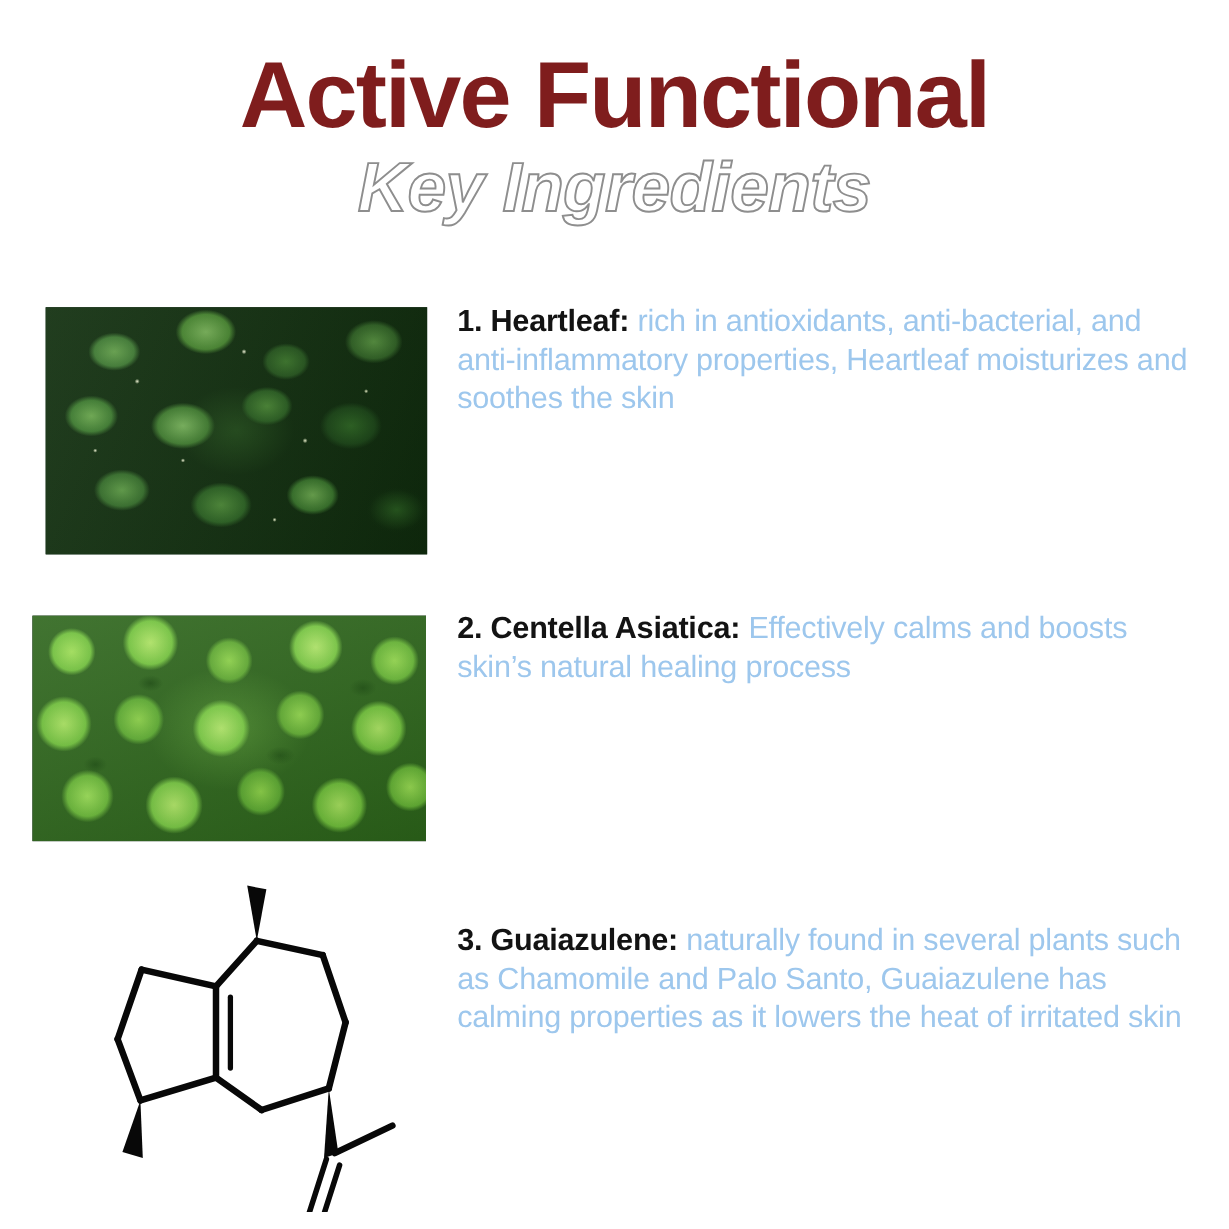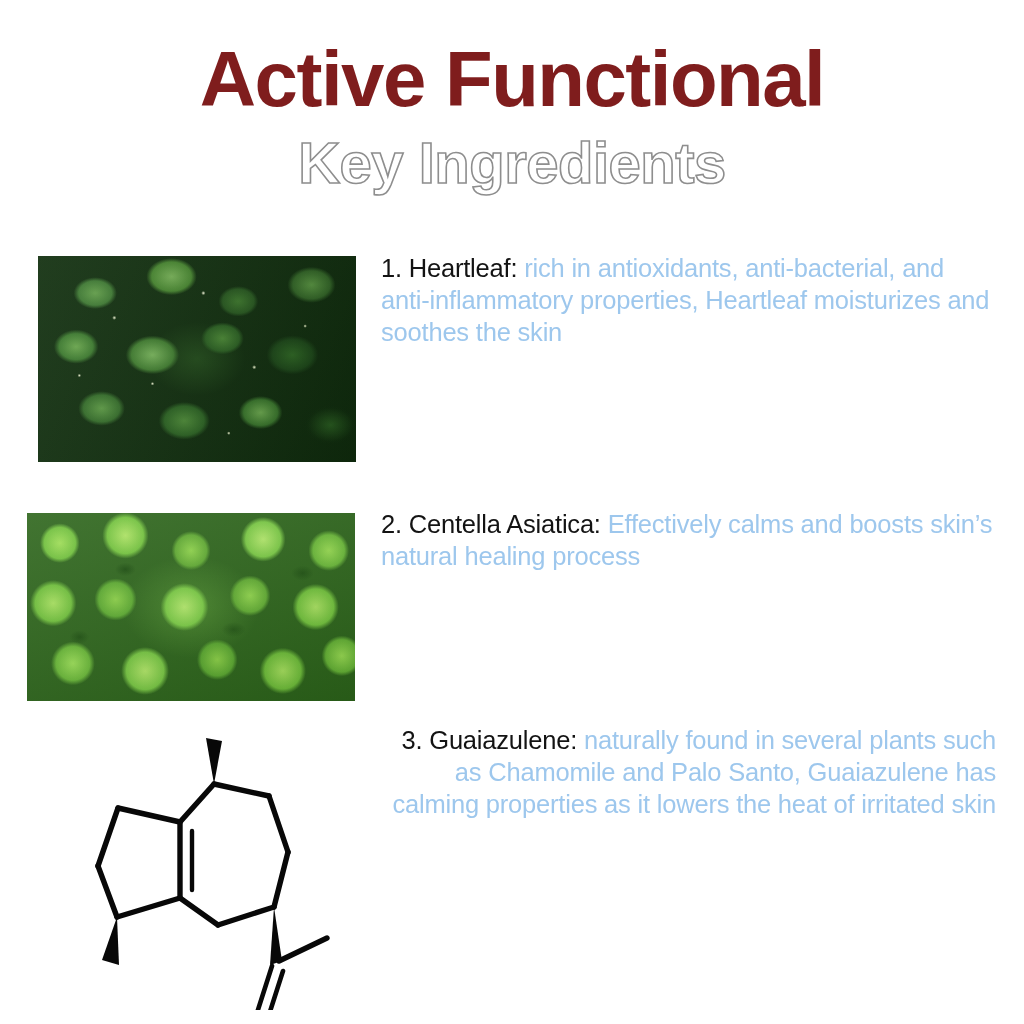--- a/index.html
+++ b/index.html
@@ -36,25 +36,26 @@
     letter-spacing: -1.5px;
     line-height: 82px;
     color: #7f1d1d;
     white-space: nowrap;
   }
   .title-sub {
     font-size: 58px;
     font-weight: 700;
     letter-spacing: -0.5px;
     line-height: 62px;
-    margin-top: 12px;
+    margin-top: 6px;
     color: transparent;
     -webkit-text-stroke: 1.6px #8e8e8e;
     text-shadow: none;
     white-space: nowrap;
+    font-style: italic;
   }
 
   
   .row {
     position: absolute;
     display: block;
   }
 
   .media {
     position: absolute;
@@ -65,32 +66,32 @@
   .copy {
     position: absolute;
     font-size: 25.5px;
     line-height: 32px;
     letter-spacing: -0.2px;
     color: #9dc7ed;
     font-weight: 500;
   }
   .copy .lead {
     color: #131313;
-    font-weight: 400;
+    font-weight: 700;
   }
 
   
   #row-heartleaf .media { left: 38px;  top: 256px; width: 318px; height: 206px; }
   #row-heartleaf .copy  { left: 381px; top: 252px; width: 610px; }
 
   #row-centella .media  { left: 27px;  top: 513px; width: 328px; height: 188px; }
   #row-centella .copy   { left: 381px; top: 508px; width: 615px; }
 
   #row-guaiazulene .media { left: 60px;  top: 735px; width: 300px; height: 275px; background: #ffffff; }
-  #row-guaiazulene .copy  { left: 381px; top: 724px; width: 615px; text-align: right; }
+  #row-guaiazulene .copy  { left: 381px; top: 768px; width: 615px; }
 
   
   .leaf-photo-dark {
     position: absolute;
     inset: 0;
     background-color: #12330f;
     background-image:
       radial-gradient(ellipse 30px 22px at 18% 18%, #63a04a 0%, #3e7a32 55%, rgba(20,55,18,0) 72%),
       radial-gradient(ellipse 34px 25px at 42% 10%, #77b257 0%, #47872f 58%, rgba(20,55,18,0) 74%),
       radial-gradient(ellipse 26px 20px at 63% 22%, #3d7a2c 0%, #27591f 60%, rgba(16,45,14,0) 76%),

